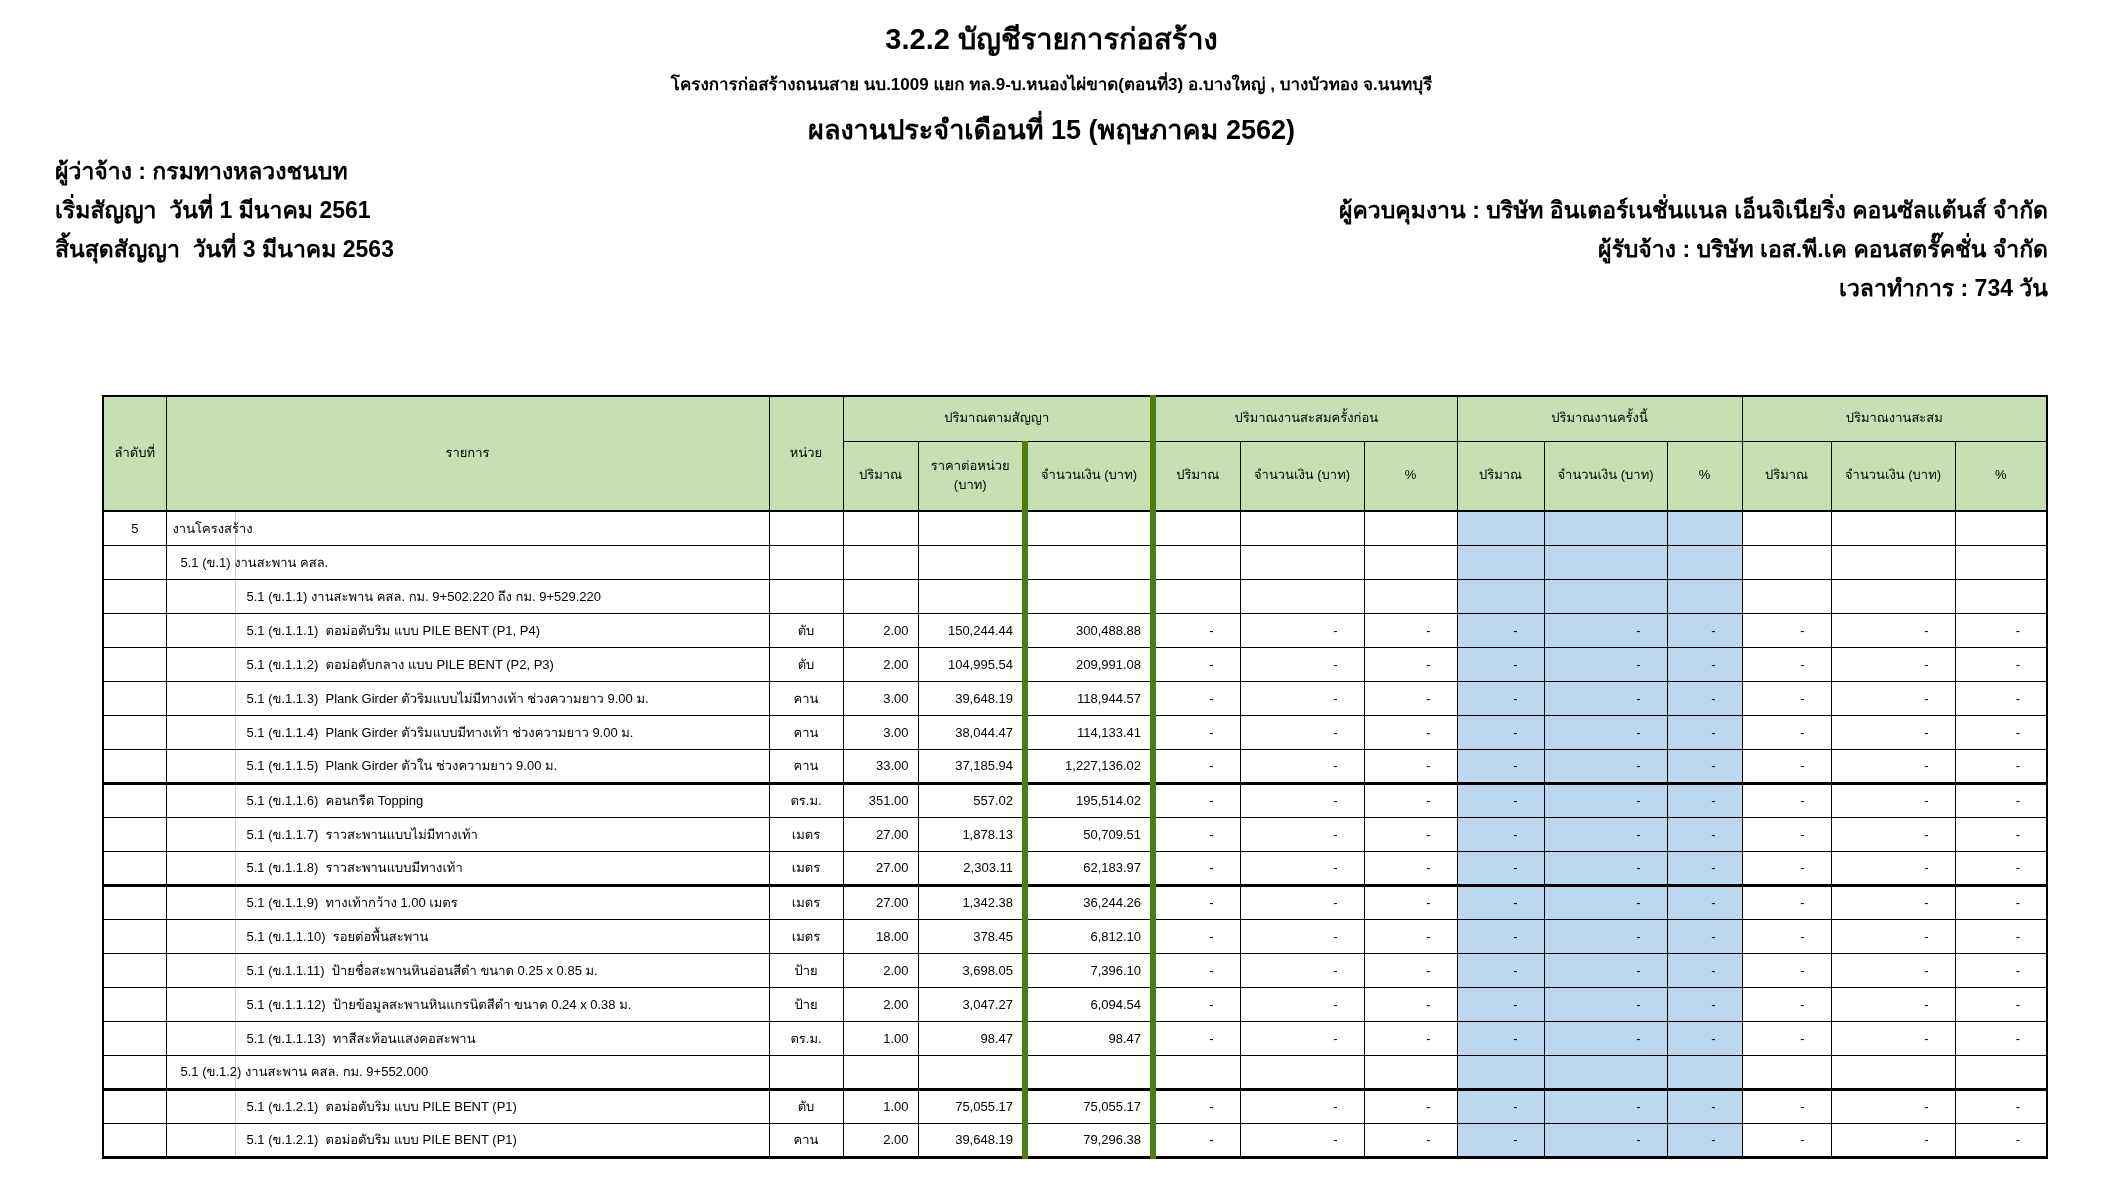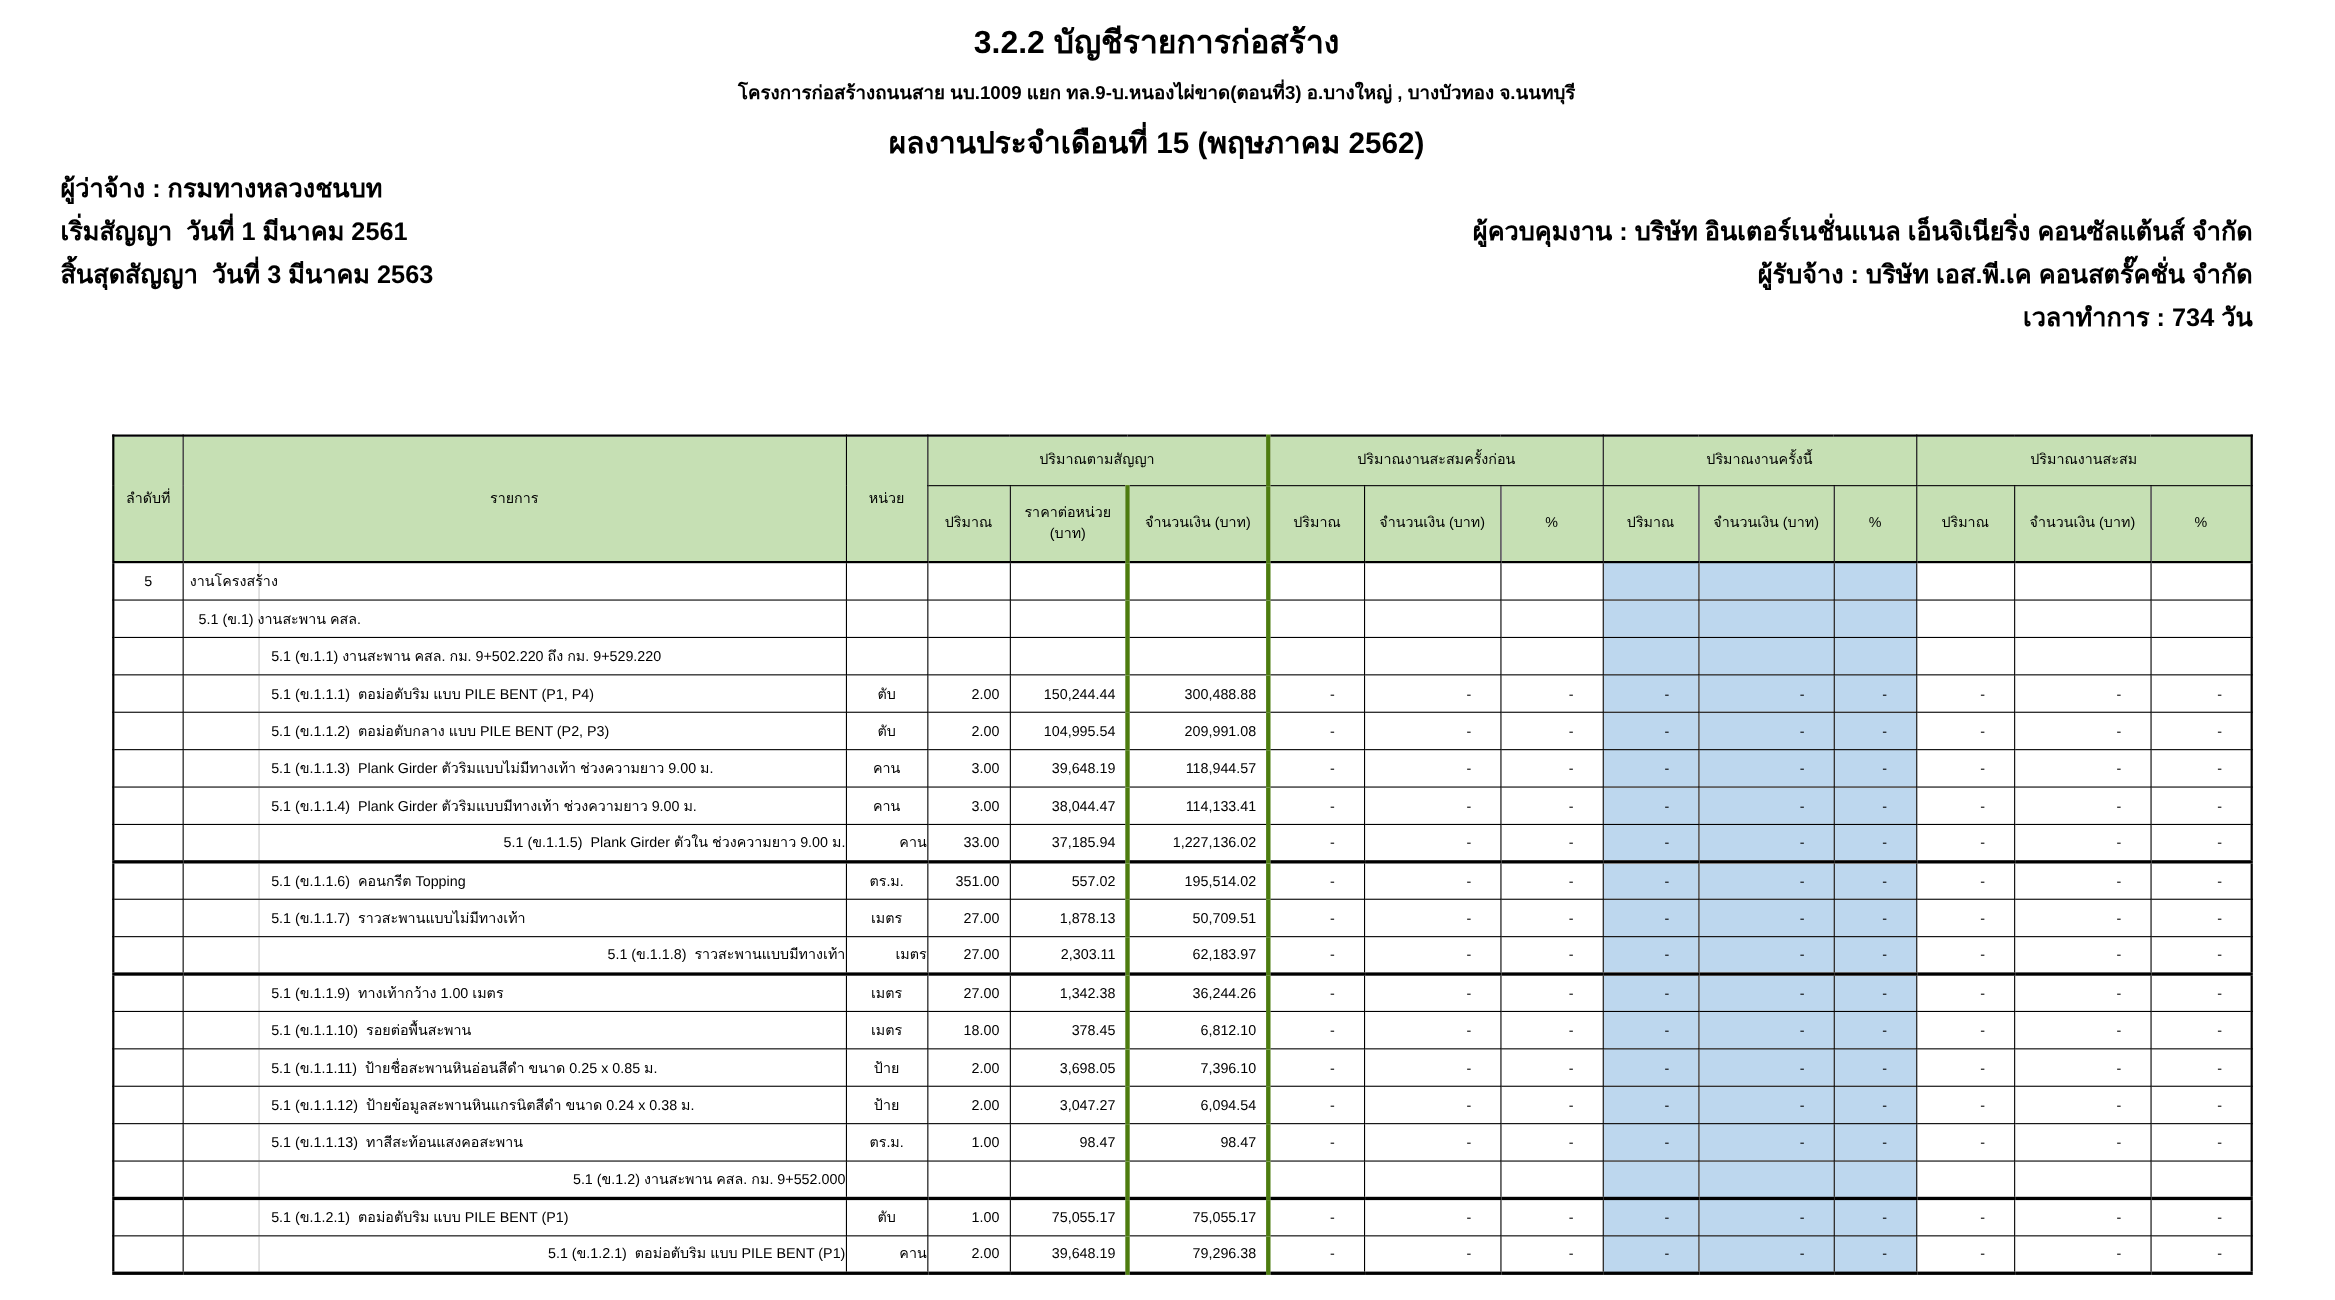--- a/index.html
+++ b/index.html
@@ -38,23 +38,23 @@
   tbody td { height: 34px; font-size: 13px; white-space: pre; vertical-align: middle; }
   .c-no   { text-align: center; }
   .c-desc { text-align: left;
             background: linear-gradient(var(--grid, #C8C8C8), var(--grid, #C8C8C8)) 68px 0 / 1px 100% no-repeat; margin-left: 16px; }
   .ind0 { padding-left: 6px; }
   .ind1 { padding-left: 14px; }
   .ind2 { padding-left: 80px; }
   .c-unit { text-align: center; }
   .c-num  { text-align: right; padding-right: 9px; }
   .c-dash { text-align: right; padding-right: 26px; }
-  .vt { border-right: 4px solid #4d7c0f; }
+  .vt { border-right: 6px solid #4d7c0f; }
   .blue { background: var(--blue, #BDD7EE); }
-  tr.thick td { border-bottom: 3px solid #000; text-align: right; }
+  tr.thick td { border-bottom: 3px solid #000; }
 </style>
 </head>
 <body>
 
 <div class="hdr">
   <div class="t-title">3.2.2 บัญชีรายการก่อสร้าง</div>
   <div class="t-project">โครงการก่อสร้างถนนสาย นบ.1009 แยก ทล.9-บ.หนองไผ่ขาด(ตอนที่3) อ.บางใหญ่ , บางบัวทอง จ.นนทบุรี</div>
   <div class="t-period">ผลงานประจำเดือนที่ 15 (พฤษภาคม 2562)</div>
   <div class="irow">
     <span>ผู้ว่าจ้าง : กรมทางหลวงชนบท</span>

